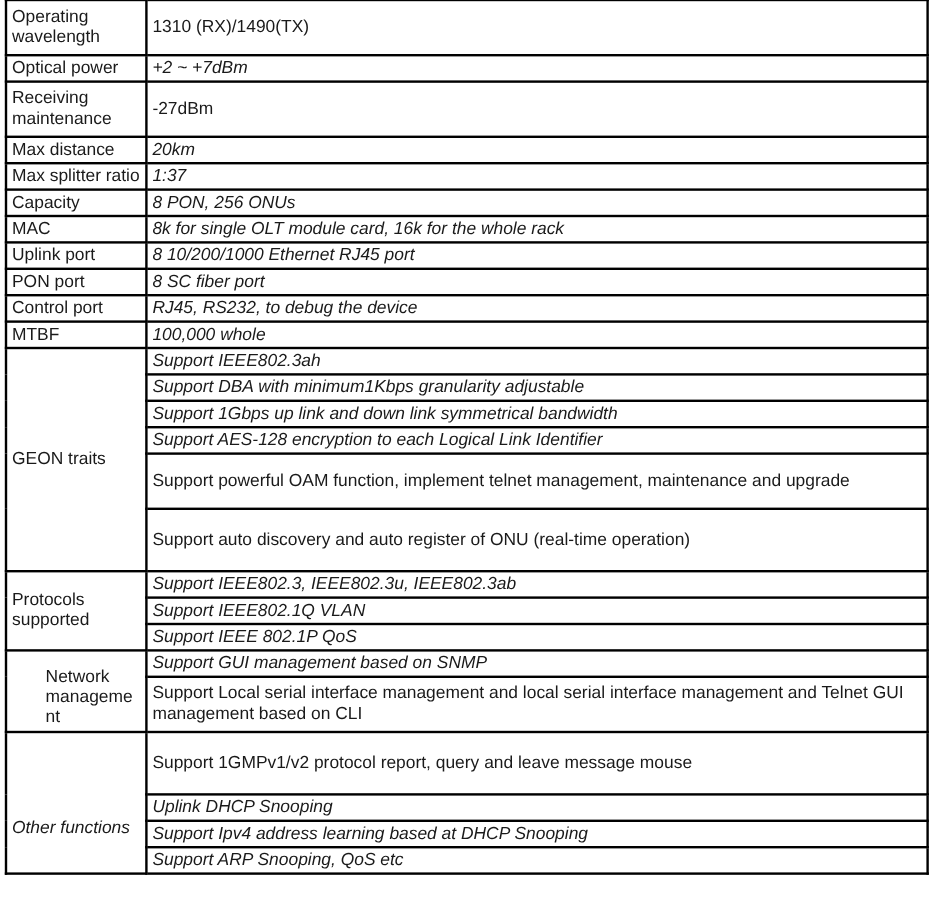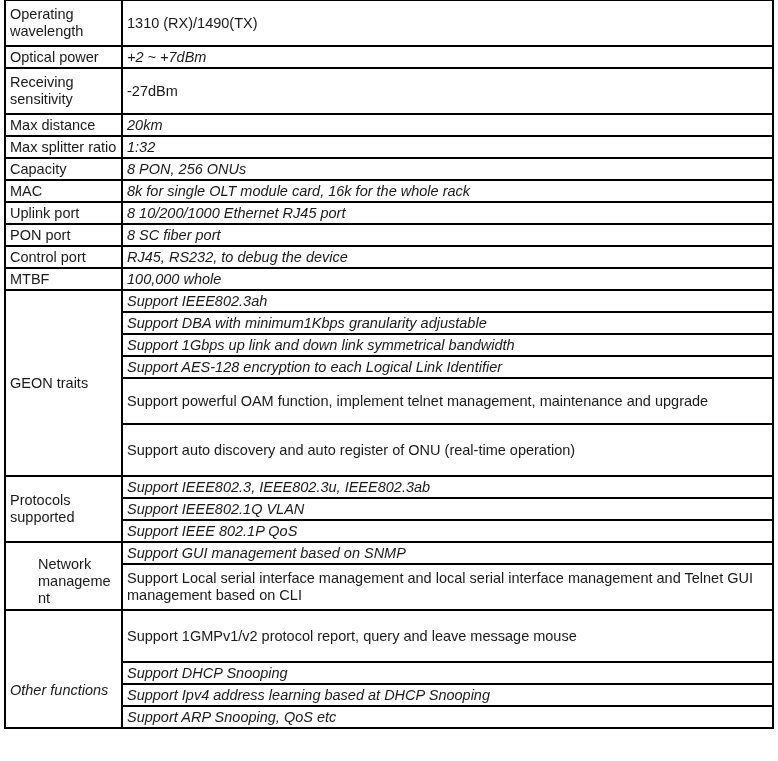--- a/index.html
+++ b/index.html
@@ -87,32 +87,32 @@
         <td class="label-cell r-double" rowspan="1">Operating wavelength</td>
         <td class="value-top r-double">1310 (RX)/1490(TX)</td>
       </tr>
 
       <tr>
         <td class="label-cell r-single">Optical power</td>
         <td class="value-cell r-single">+2 ~ +7dBm</td>
       </tr>
 
       <tr>
-        <td class="label-cell r-double">Receiving sensitivity</td>
+        <td class="label-cell r-double">Receiving maintenance</td>
         <td class="value-top r-double">-27dBm</td>
       </tr>
 
       <tr>
         <td class="label-cell r-single">Max distance</td>
         <td class="value-cell r-single">20km</td>
       </tr>
 
       <tr>
         <td class="label-cell r-single">Max splitter ratio</td>
-        <td class="value-cell r-single">1:32</td>
+        <td class="value-cell r-single">1:37</td>
       </tr>
 
       <tr>
         <td class="label-cell r-single">Capacity</td>
         <td class="value-cell r-single">8 PON, 256 ONUs</td>
       </tr>
 
       <tr>
         <td class="label-cell r-single">MAC</td>
         <td class="value-cell r-single">8k for single OLT module card, 16k for the whole rack</td>
@@ -181,21 +181,21 @@
       </tr>
       <tr>
         <td class="value-top r-double">Support Local serial interface management and local serial interface management and Telnet GUI management based on CLI</td>
       </tr>
 
       <tr>
         <td class="label-cell" rowspan="4" style="vertical-align:bottom;padding-bottom:28px;font-style:italic;">Other functions</td>
         <td class="value-top r-xtall">Support 1GMPv1/v2 protocol report, query and leave message mouse</td>
       </tr>
       <tr>
-        <td class="value-cell r-single">Support DHCP Snooping</td>
+        <td class="value-cell r-single">Uplink DHCP Snooping</td>
       </tr>
       <tr>
         <td class="value-cell r-single">Support Ipv4 address learning based at DHCP Snooping</td>
       </tr>
       <tr>
         <td class="value-cell r-single">Support ARP Snooping, QoS etc</td>
       </tr>
 
     </tbody>
   </table>

